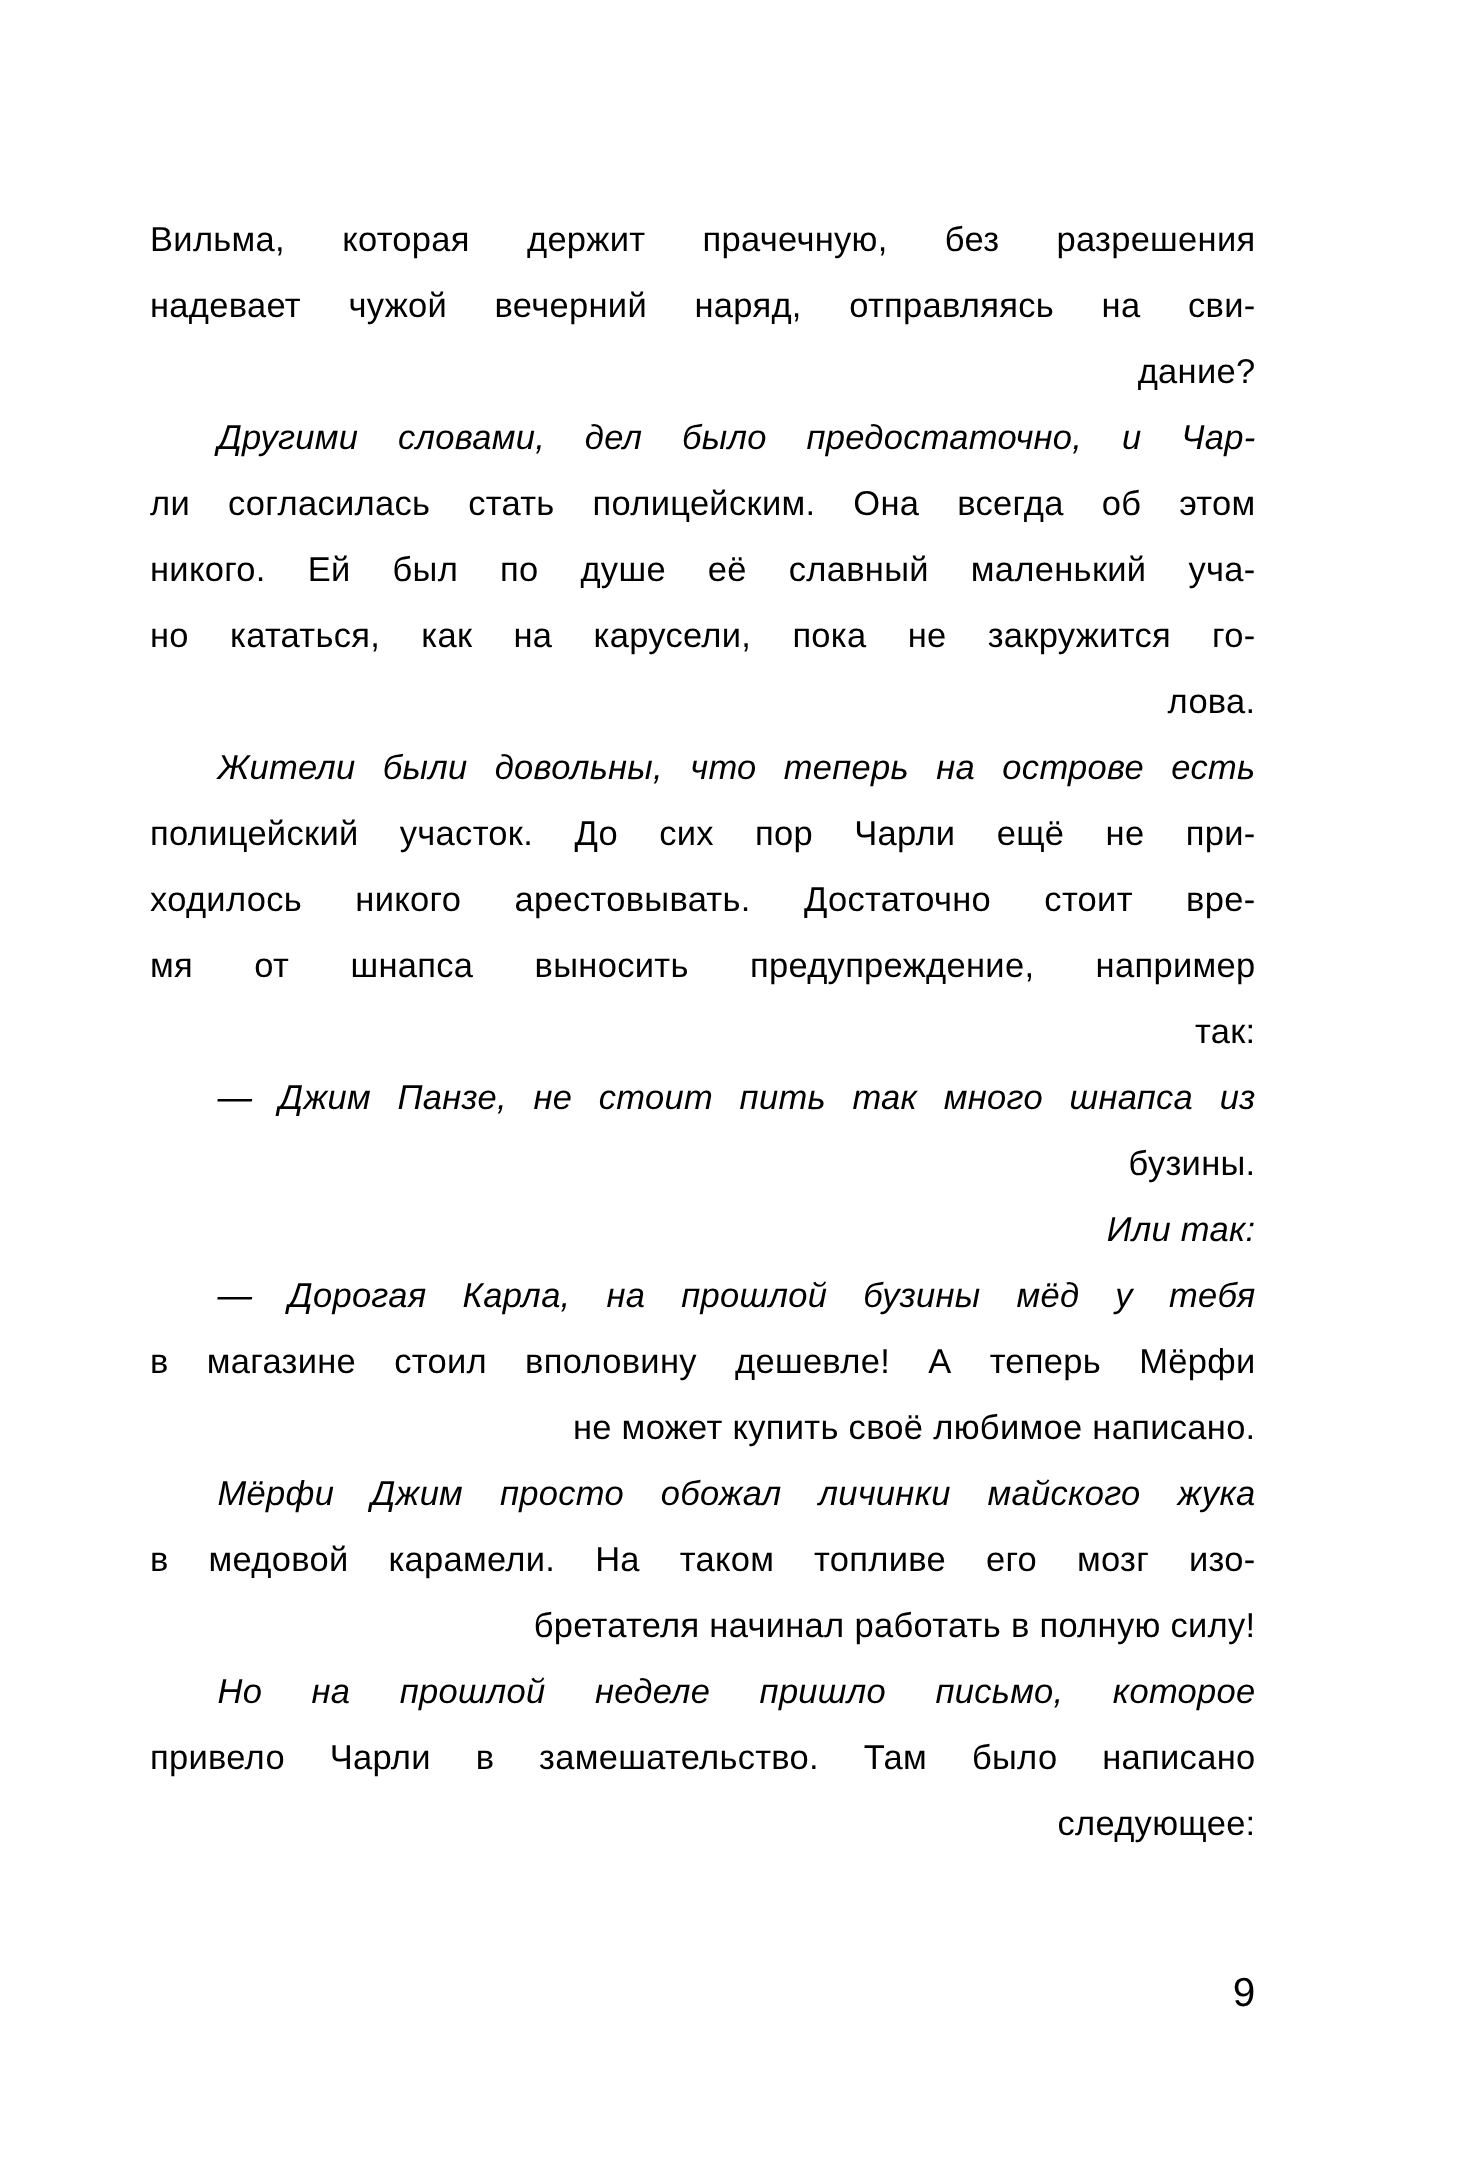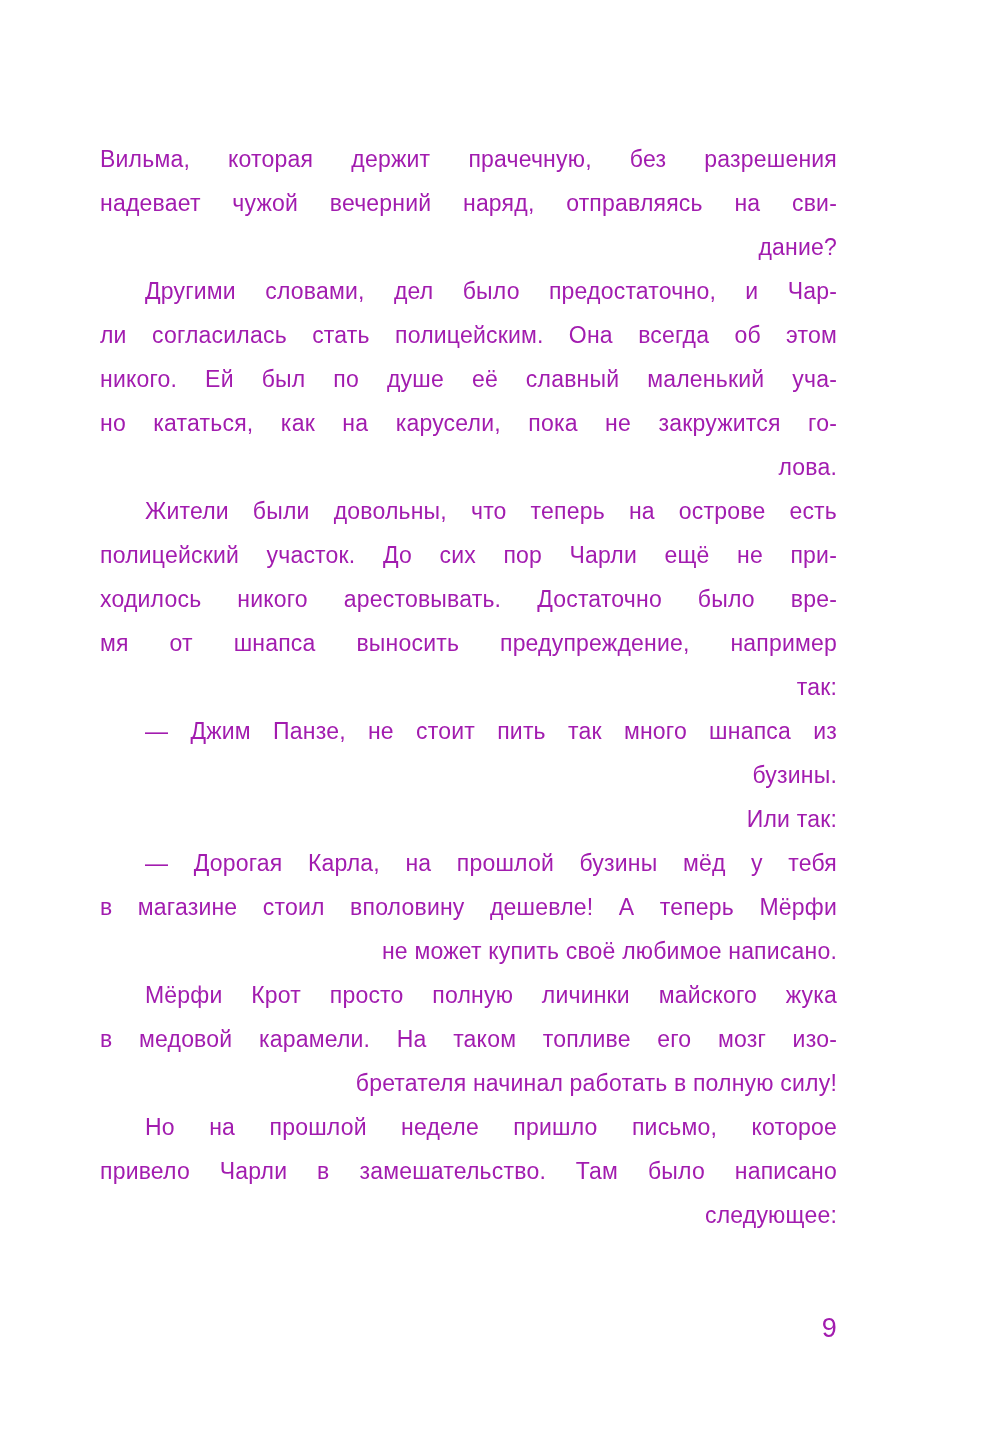--- a/index.html
+++ b/index.html
@@ -7,21 +7,21 @@
     padding: 0;
     background: #ffffff;
   }
   .page {
     position: relative;
     width: 986px;
     height: 1447px;
     background: #ffffff;
     overflow: hidden;
     font-family: "Liberation Sans", "DejaVu Sans", sans-serif;
-    color: #a21caf;
+    color: #000000;
   }
   .text-block {
     position: absolute;
     left: 100px;
     top: 137px;
     width: 737px;
     font-size: 23px;
     letter-spacing: 0.2px;
   }
   .paragraph {
@@ -34,20 +34,21 @@
     white-space: nowrap;
     text-align: right;
   }
   .line.j {
     white-space: normal;
     text-align: justify;
     text-align-last: justify;
   }
   .line.indent {
     padding-left: 45px;
+    font-style: italic;
   }
   .line.j.indent {
     width: 692px; 
   }
   .page-number {
     position: absolute;
     top: 1310px;
     left: 100px;
     width: 737px;
     text-align: right;
@@ -69,38 +70,38 @@
       <div class="paragraph">
         <div class="line j indent">Другими словами, дел было предостаточно, и Чар-</div>
         <div class="line j">ли согласилась стать полицейским. Она всегда об этом</div>
         <div class="line j">никого. Ей был по душе её славный маленький уча-</div>
         <div class="line j">но кататься, как на карусели, пока не закружится го-</div>
         <div class="line">лова.</div>
       </div>
       <div class="paragraph">
         <div class="line j indent">Жители были довольны, что теперь на острове есть</div>
         <div class="line j">полицейский участок. До сих пор Чарли ещё не при-</div>
-        <div class="line j">ходилось никого арестовывать. Достаточно было вре-</div>
+        <div class="line j">ходилось никого арестовывать. Достаточно стоит вре-</div>
         <div class="line j">мя от шнапса выносить предупреждение, например</div>
         <div class="line">так:</div>
       </div>
       <div class="paragraph">
         <div class="line j indent">— Джим Панзе, не стоит пить так много шнапса из</div>
         <div class="line">бузины.</div>
       </div>
       <div class="paragraph">
         <div class="line indent">Или так:</div>
       </div>
       <div class="paragraph">
         <div class="line j indent">— Дорогая Карла, на прошлой бузины мёд у тебя</div>
         <div class="line j">в магазине стоил вполовину дешевле! А теперь Мёрфи</div>
         <div class="line">не может купить своё любимое написано.</div>
       </div>
       <div class="paragraph">
-        <div class="line j indent">Мёрфи Крот просто полную личинки майского жука</div>
+        <div class="line j indent">Мёрфи Джим просто обожал личинки майского жука</div>
         <div class="line j">в медовой карамели. На таком топливе его мозг изо-</div>
         <div class="line">бретателя начинал работать в полную силу!</div>
       </div>
       <div class="paragraph">
         <div class="line j indent">Но на прошлой неделе пришло письмо, которое</div>
         <div class="line j">привело Чарли в замешательство. Там было написано</div>
         <div class="line">следующее:</div>
       </div>
     </div>
   <div class="page-number">9</div>

